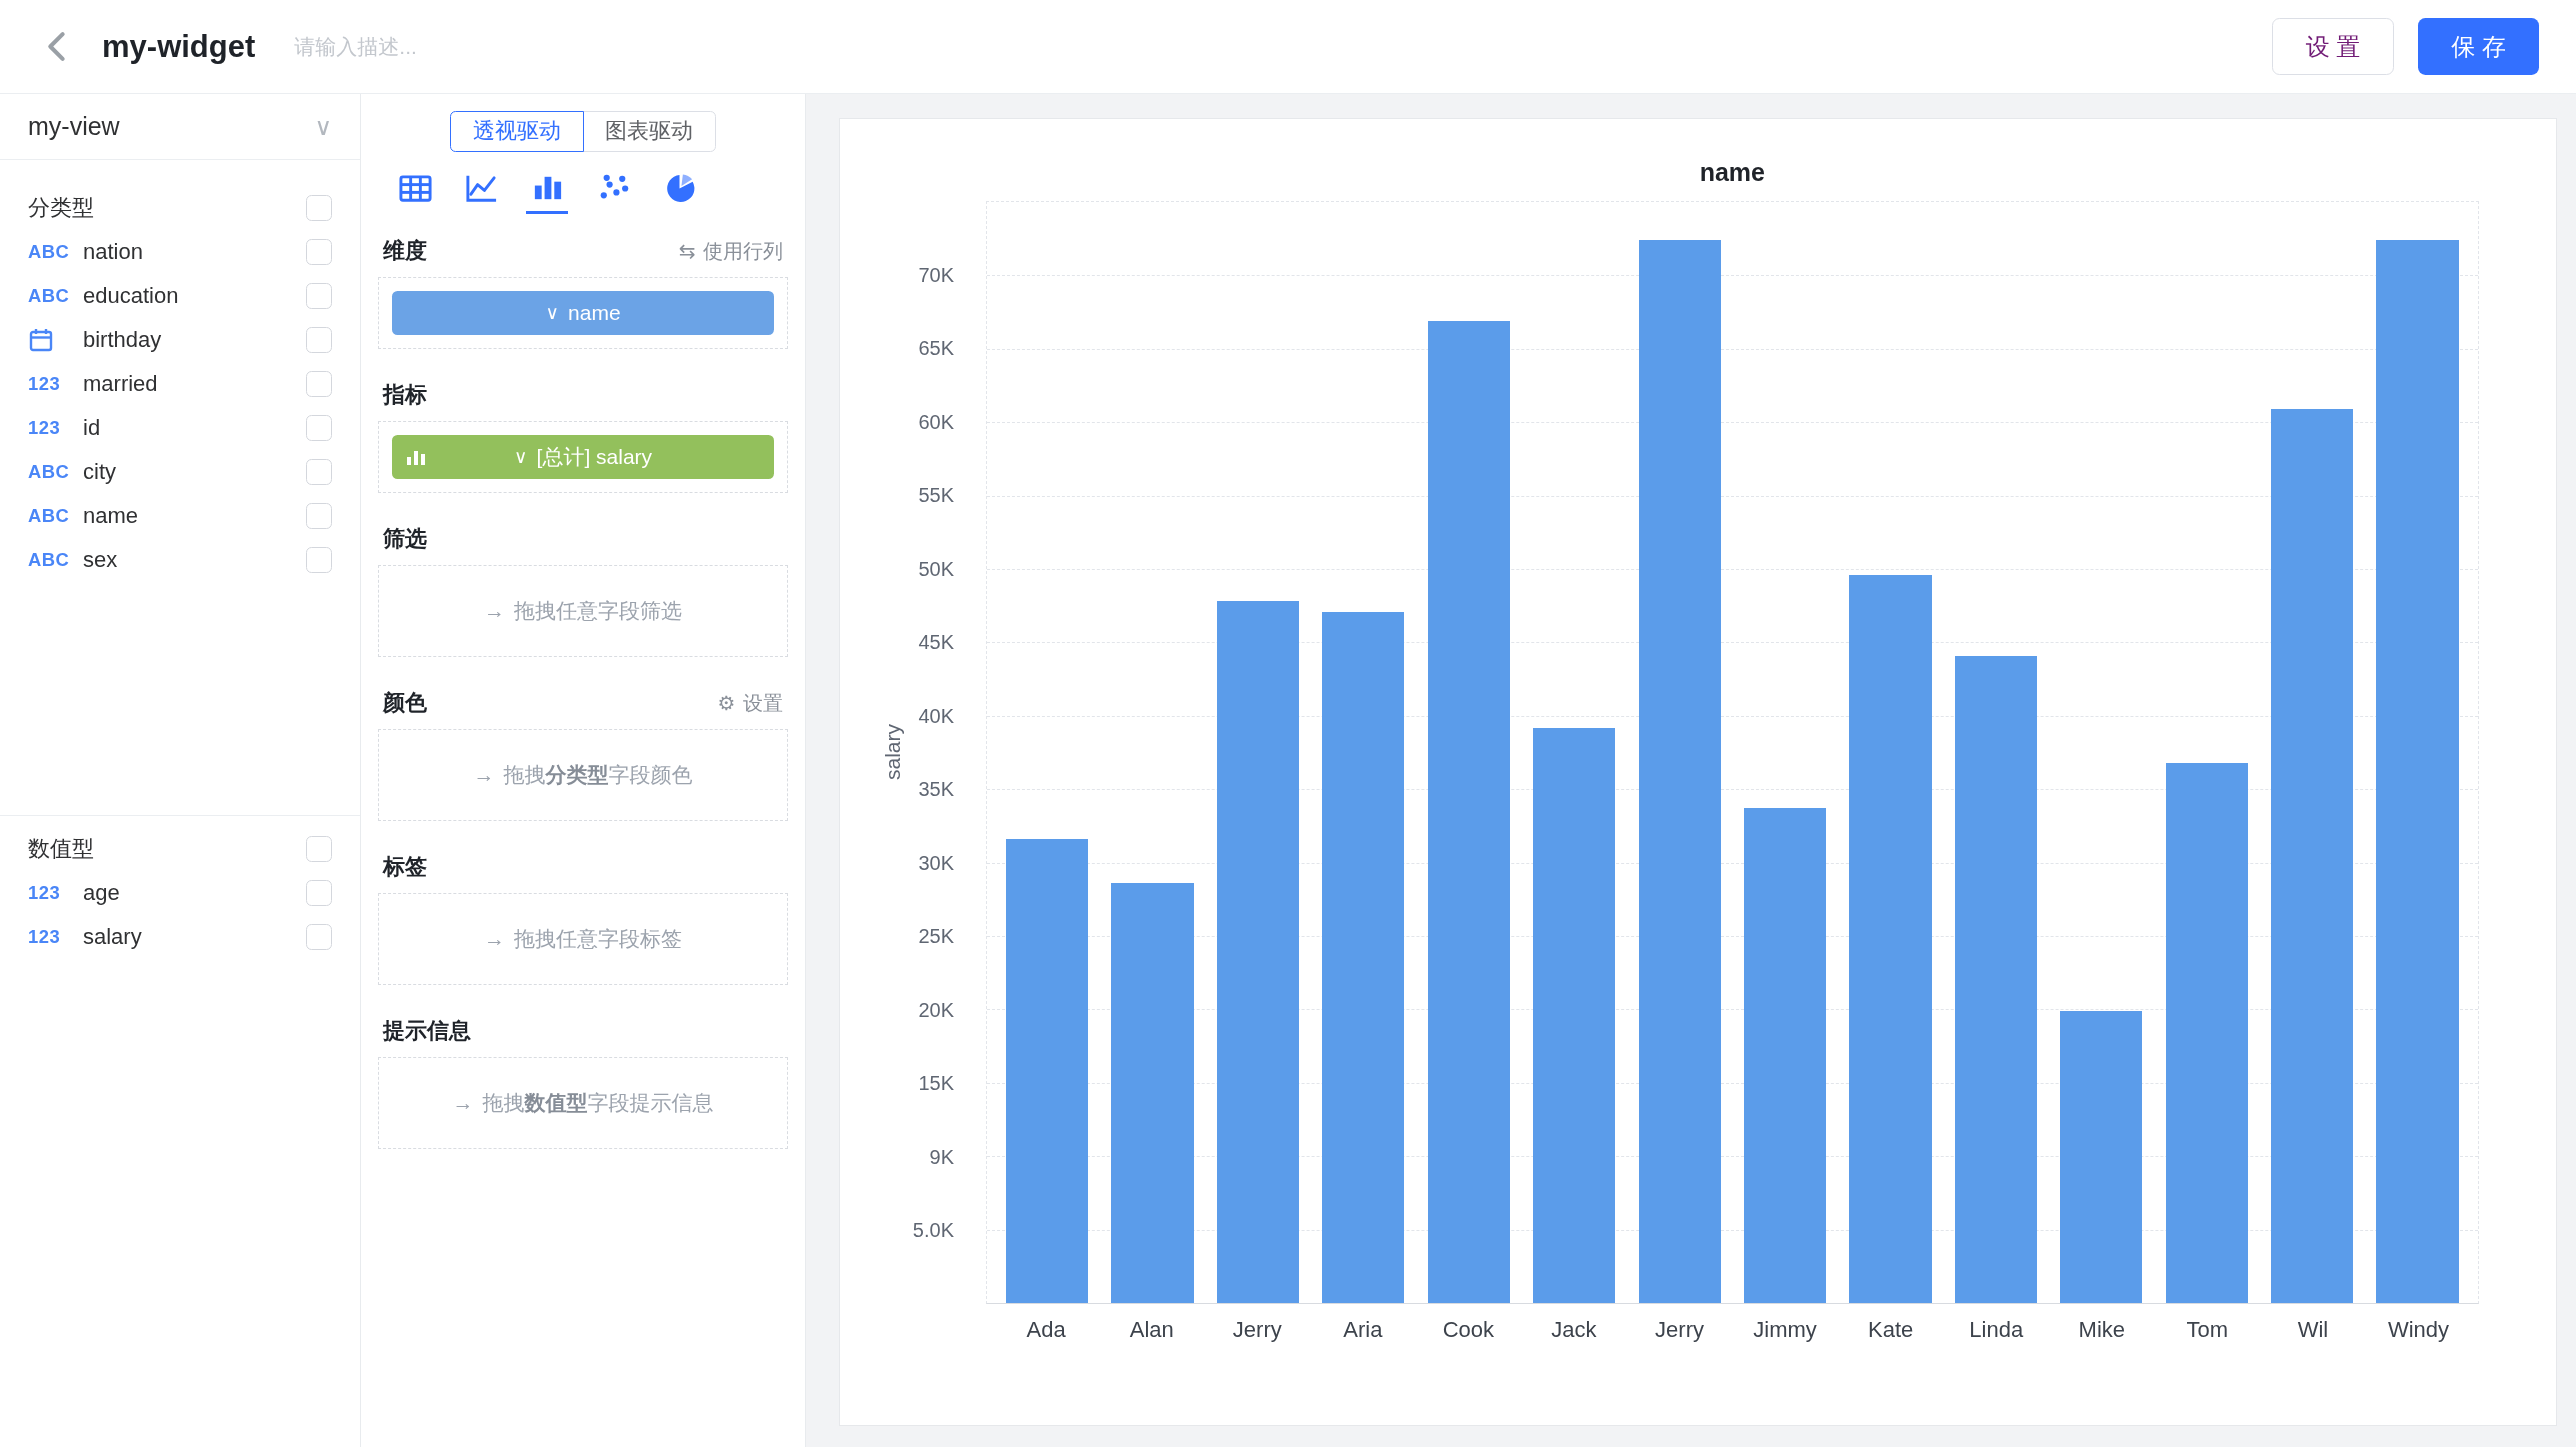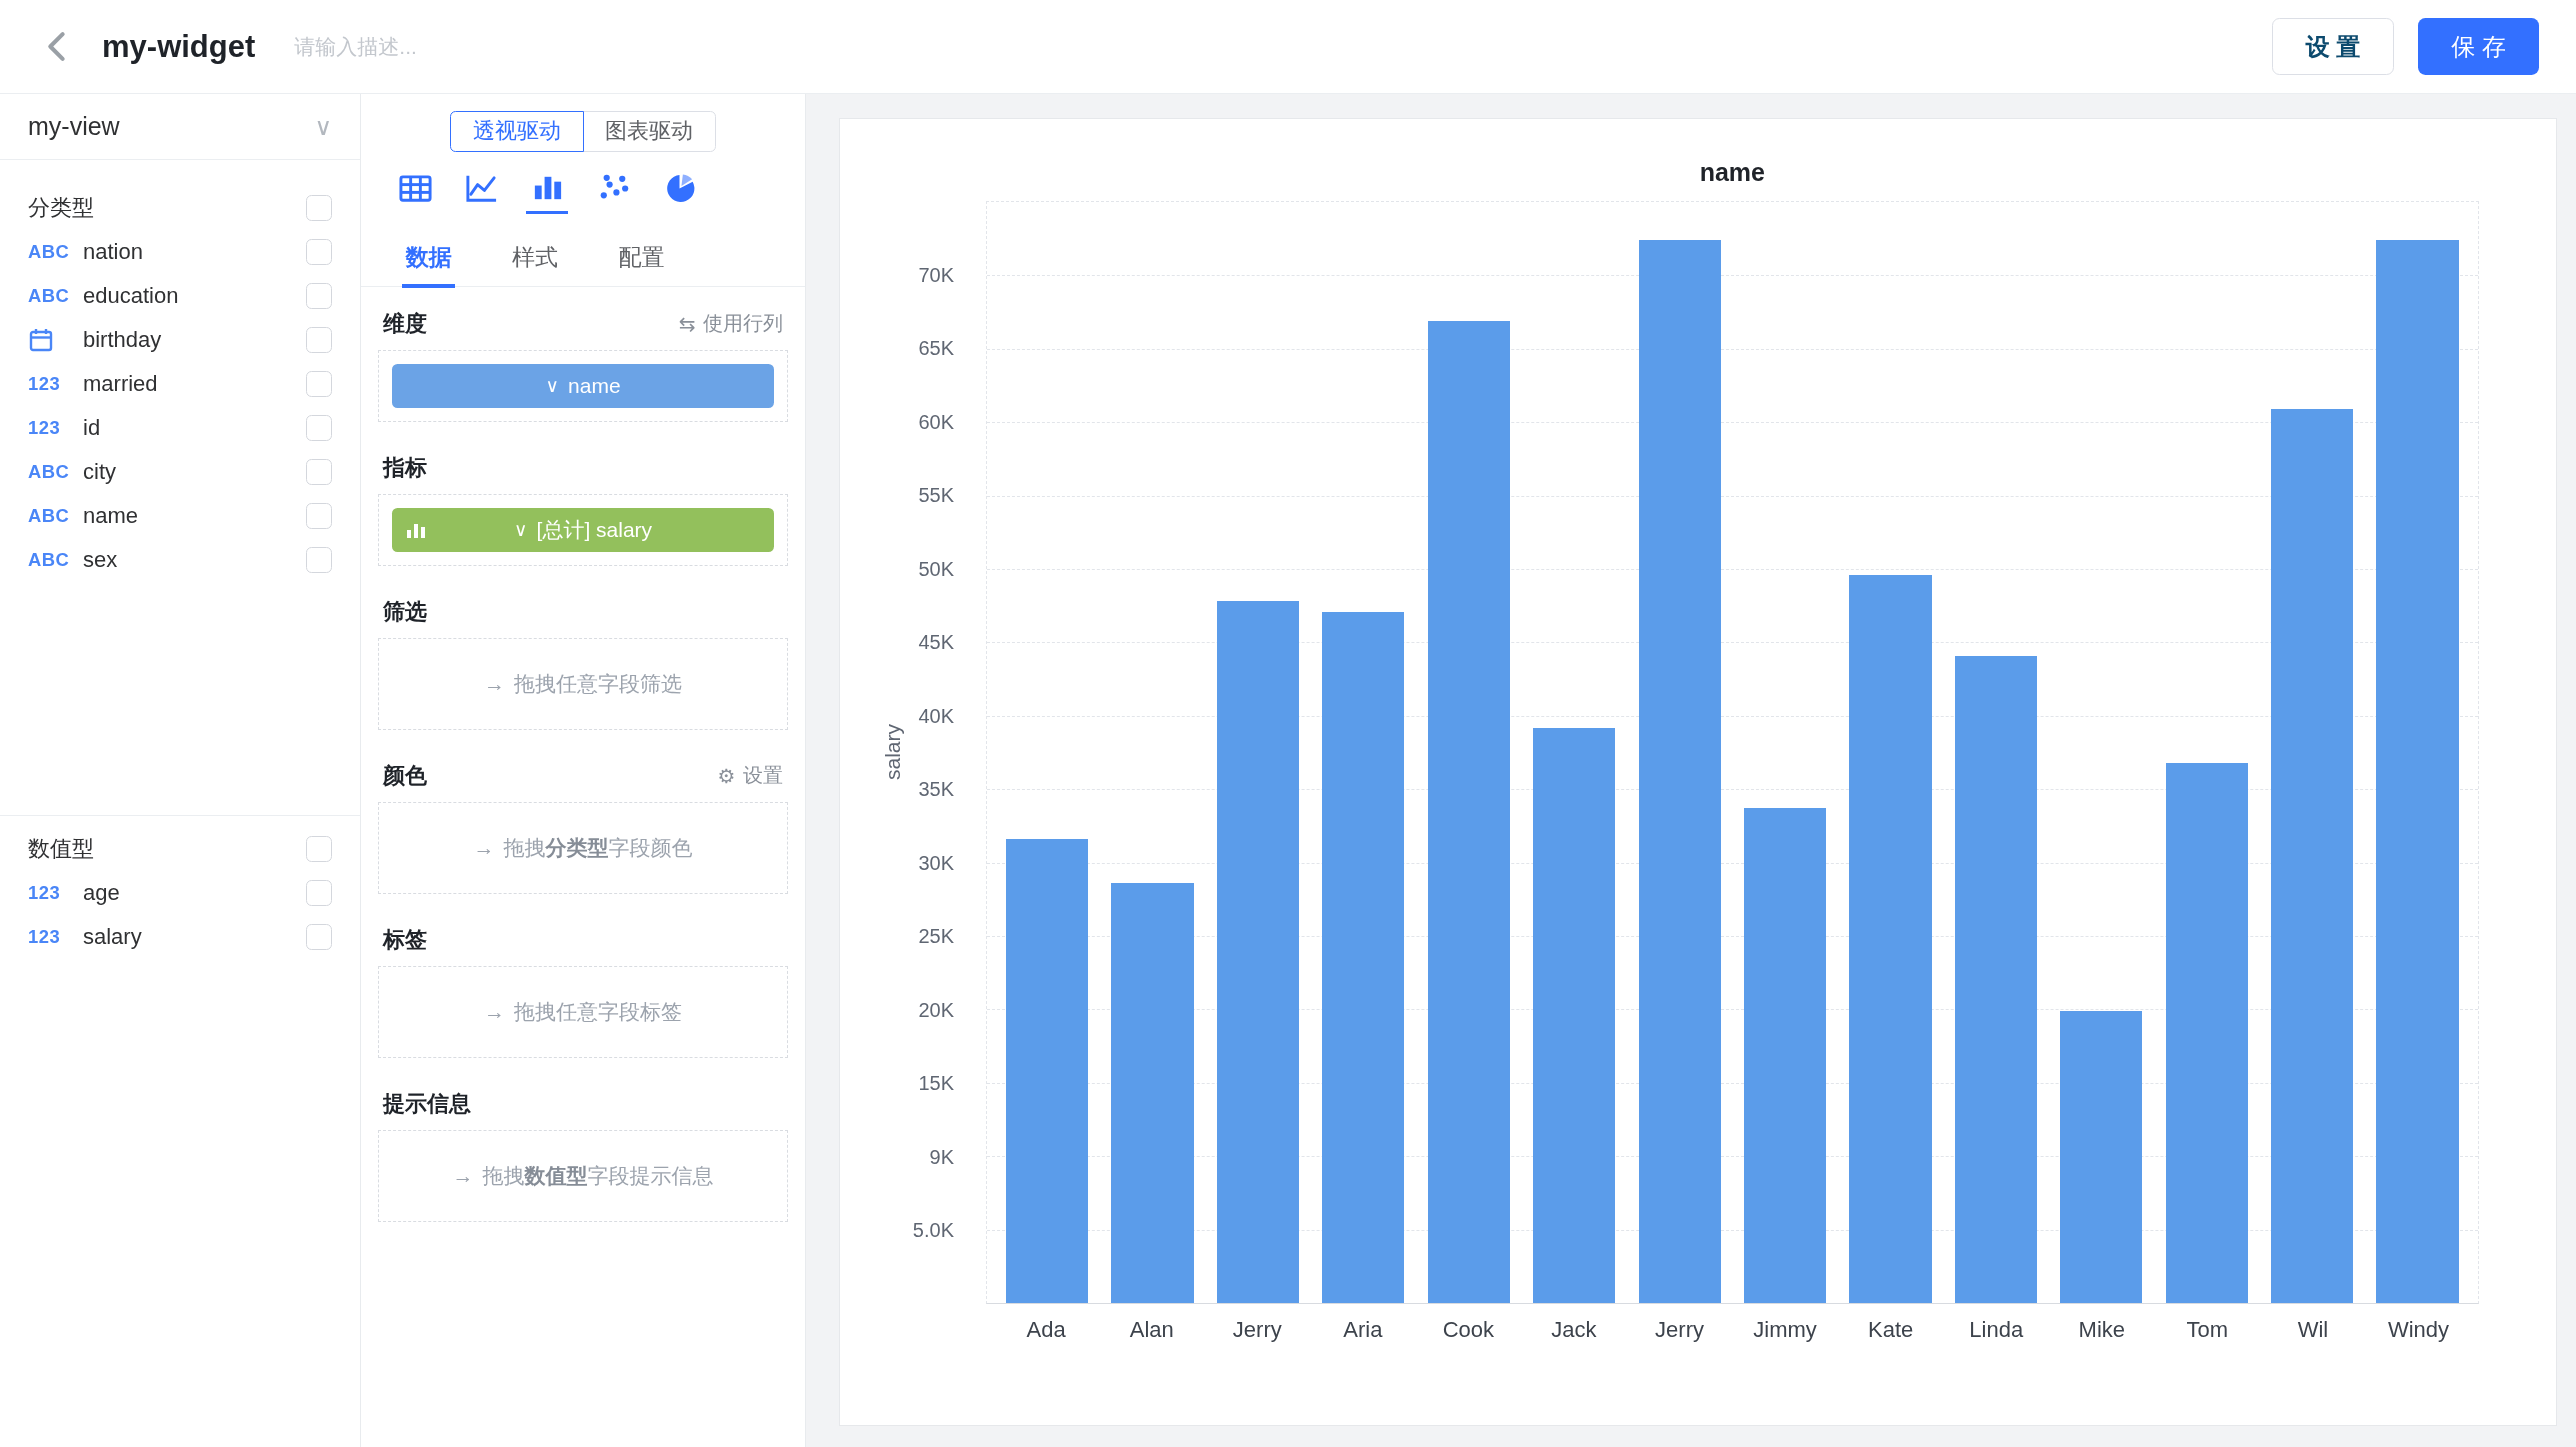--- a/index.html
+++ b/index.html
@@ -9,21 +9,21 @@
     color: #1f2329; background: #fff; overflow: hidden;
   }
   
   .app-header { height: 94px; display: flex; align-items: center; padding: 0 37px; border-bottom: 1.8px solid #ebeef1; background: #fff; }
   .back-btn { width: 41px; height: 41px; display: flex; align-items: center; justify-content: center; cursor: pointer; }
   .page-title { font-size: 31px; font-weight: 700; margin-left: 24px; color: #1f2329; }
   .desc-input { border: none; outline: none; margin-left: 39px; font-size: 21px; color: #606266; width: 387px; font-family: inherit; }
   .desc-input::placeholder { color: #c3c7cd; }
   .header-actions { margin-left: auto; display: flex; gap: 24px; }
   .btn { height: 57px; padding: 0 33px; border-radius: 7.4px; font-size: 24px; display: flex; align-items: center; cursor: pointer; font-family: inherit; }
-  .btn-settings { background: #fff; border: 1.8px solid #dcdfe6; color: #0c4a6e; font-weight: bold; }
+  .btn-settings { background: #fff; border: 1.8px solid #dcdfe6; color: #701a75; }
   .btn-save { background: var(--accent); border: none; color: #fff; }
   
   .main { display: flex; height: 1353px; }
   
   .sidebar { width: 361px; border-right: 1.8px solid #e8ebee; display: flex; flex-direction: column; background: #fff; }
   .view-row { height: 66px; flex: none; display: flex; align-items: center; padding: 0 28px; border-bottom: 1.8px solid #ebeef1; font-size: 25px; color: #303133; cursor: pointer; }
   .view-chevron { margin-left: auto; color: #b3b8bf; font-size: 24px; }
   .section-hdr { display: flex; align-items: center; height: 44px; padding: 0 28px; font-size: 22px; color: #303133; }
   .cat-hdr { margin-top: 26px; }
   .field-row { display: flex; align-items: center; height: 44px; padding: 0 28px; cursor: grab; }
@@ -210,25 +210,20 @@
           </svg>
       </div>
       <div class="type-icon">
         <svg width="35" height="35" viewBox="0 0 36 36">
             <path d="M18 18 L18 4 A14 14 0 1 0 31.5 11 Z" fill="var(--accent)"></path>
             <path d="M20 15.5 L21.5 3.5 A14 14 0 0 1 31 8.5 Z" fill="var(--accent)" opacity="0.55"></path>
           </svg>
       </div>
     </div>
 
-    <div class="panel-tabs">
-      <div class="panel-tab active">数据</div>
-      <div class="panel-tab">样式</div>
-      <div class="panel-tab">配置</div>
-    </div>
 
     <div class="panel-body">
 
       <div class="sec-hdr">
         <span class="sec-label">维度</span>
         <span class="sec-action">
           <span>⇆</span>
           <span>使用行列</span>
         </span>
       </div>

